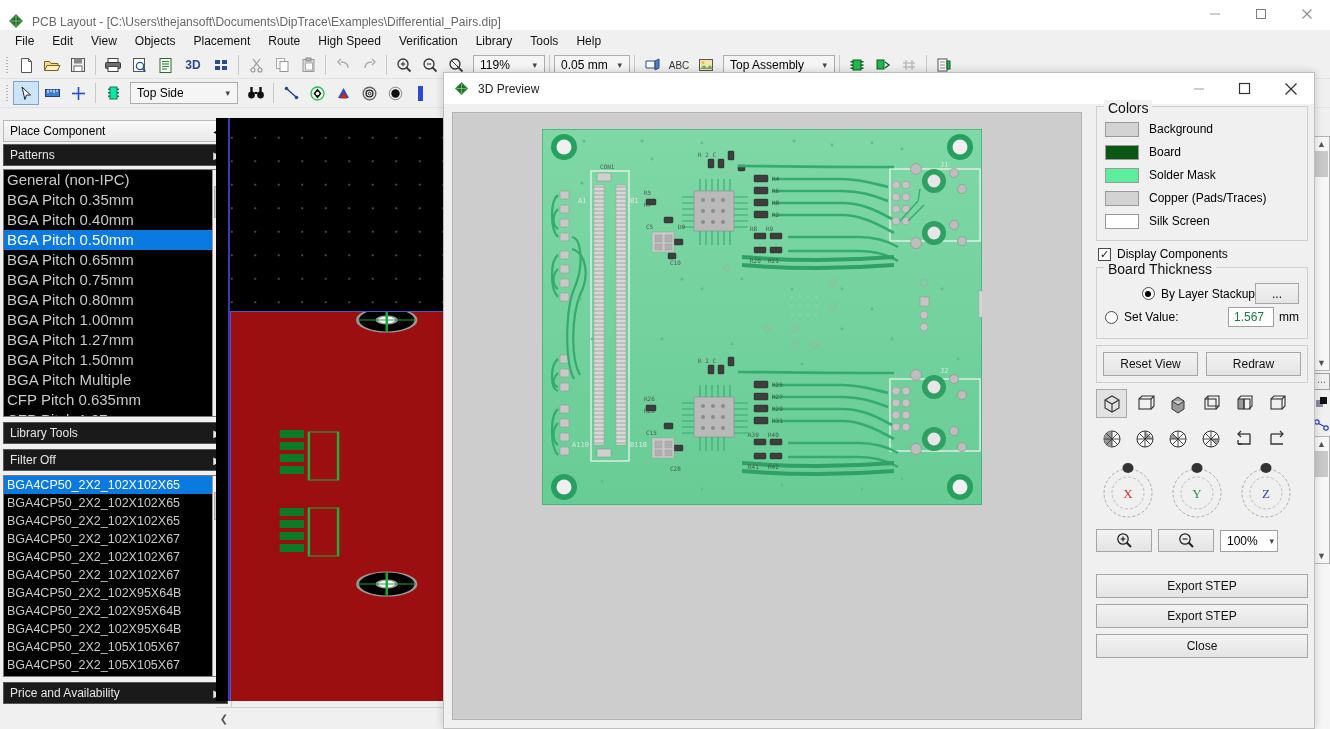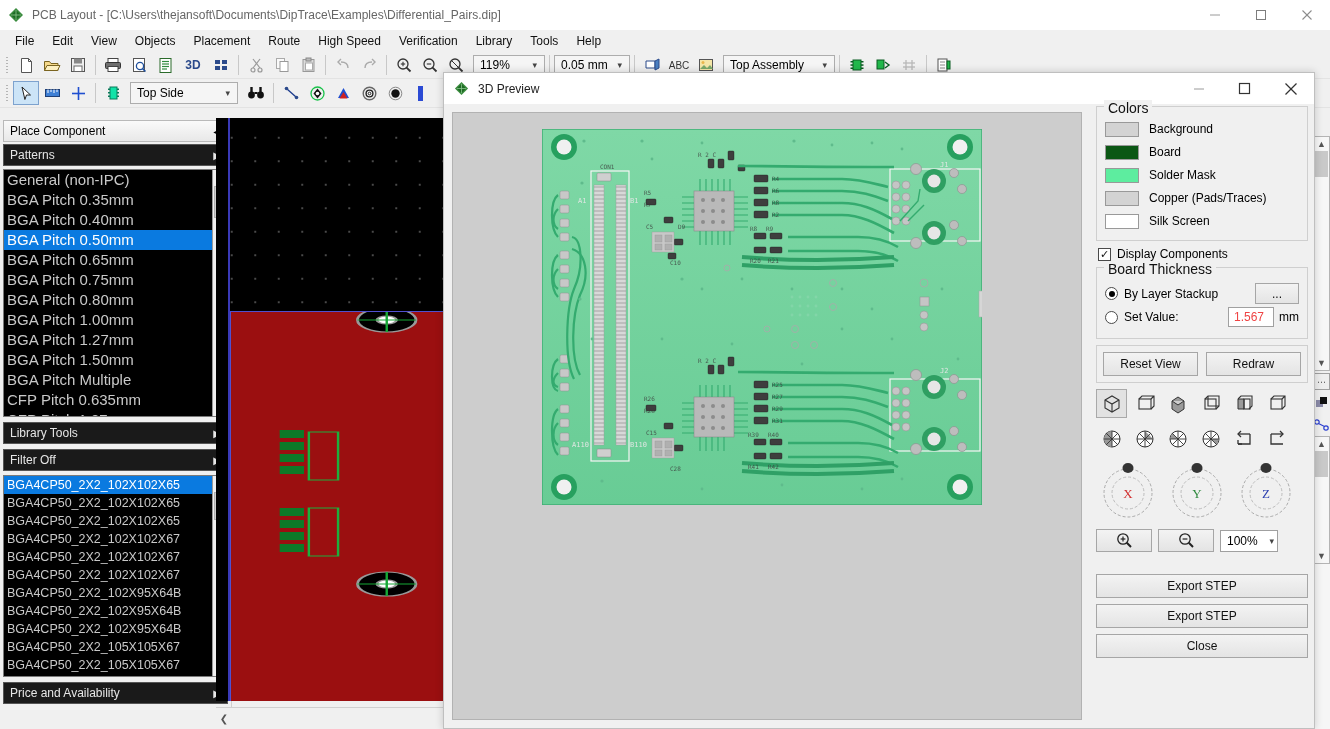--- a/index.html
+++ b/index.html
@@ -13,21 +13,21 @@
     position: relative;
     color: #000;
     -webkit-font-smoothing: antialiased;
   }
 
   
   #app-window { position:absolute; inset:0; background:#f0f0f0; }
 
   
   .titlebar {
-    height: 30px; display:flex; align-items:center;
+    height: 30px; display:flex; align-items:flex-end;
     background:#ffffff; padding-left:8px;
     border-bottom:1px solid #ffffff;
   }
   .app-logo { width:16px; height:16px; margin-right:8px; position:relative; flex:0 0 auto;}
   .title-text { font-size:12px; color:#666; flex:1 1 auto; }
   .win-btns { display:flex; height:30px; }
   .win-btn {
     width:46px; height:30px; display:flex; align-items:center; justify-content:center;
     color:#888; font-size:13px;
   }
@@ -177,21 +177,21 @@
     margin-right:6px; display:flex; align-items:center; justify-content:center; flex:0 0 auto;
   }
   .radio .dot { width:6px; height:6px; border-radius:50%; background:#000; }
   .btn {
     background:linear-gradient(to bottom,#f3f3f3,#e4e4e4);
     border:1px solid #a6a6a6; font-size:12px; color:#111;
     display:flex; align-items:center; justify-content:center; cursor:default;
     font-family:"Liberation Sans", sans-serif;
   }
   .txtfield {
-    background:#fff; border:1px solid #a0a0a0; height:20px; font-size:12px; color:#ef4444;
+    background:#fff; border:1px solid #a0a0a0; height:20px; font-size:12px; color:#15803d;
     display:flex; align-items:center; padding-left:5px;
   }
 
   .viewbtn-grid { display:flex; flex-wrap:wrap; gap:2px; margin:6px 0 2px 0; }
   .viewbtn {
     width:31px; height:29px; display:flex; align-items:center; justify-content:center;
     background:transparent; border:1px solid transparent;
   }
   .viewbtn.sel { background:#e2e2e2; border:1px solid #a9a9a9; }
 
@@ -1122,21 +1122,21 @@
             </div>
         </div>
 
         <div class="chk-row">
           <span class="chkbox">✓</span>
           <span>Display Components</span>
         </div>
 
         <div class="groupbox" style="padding-top:12px;padding-bottom:8px">
           <span class="gb-title">Board Thickness</span>
-          <div class="radio-row" style="justify-content:space-between">
+          <div class="radio-row" style="justify-content:flex-end">
             <span style="display:flex;align-items:center">
               <span class="radio">
                   <span class="dot"></span>
                 </span>
               <span>By Layer Stackup</span>
             </span>
             <span class="btn" style="width:44px;height:21px">...</span>
           </div>
           <div class="radio-row" style="justify-content:space-between">
             <span style="display:flex;align-items:center">

